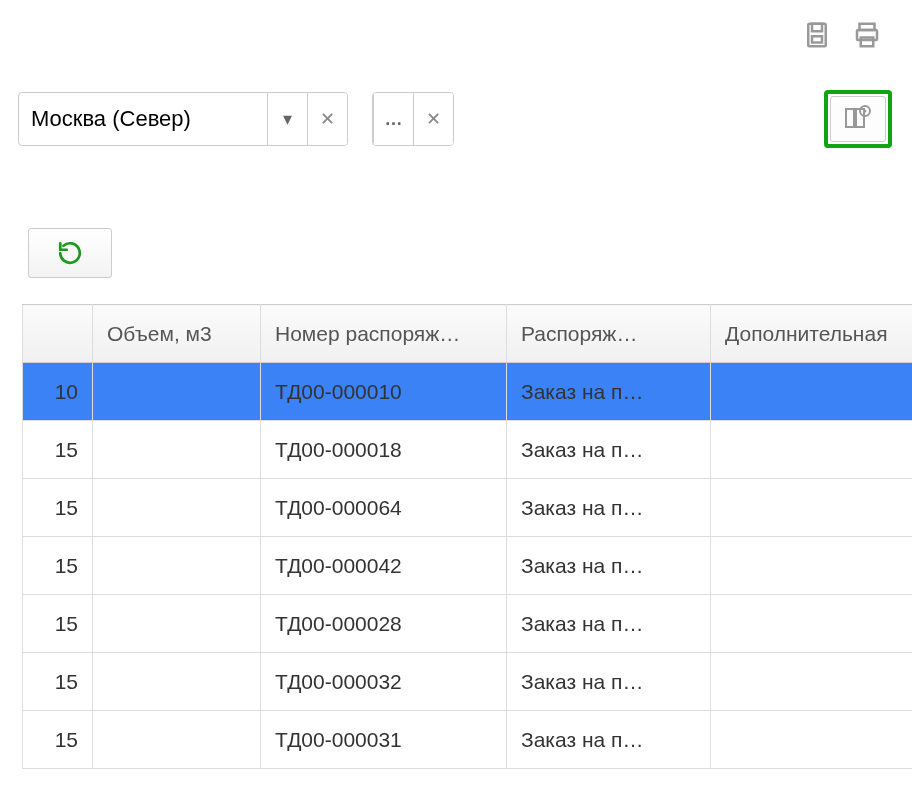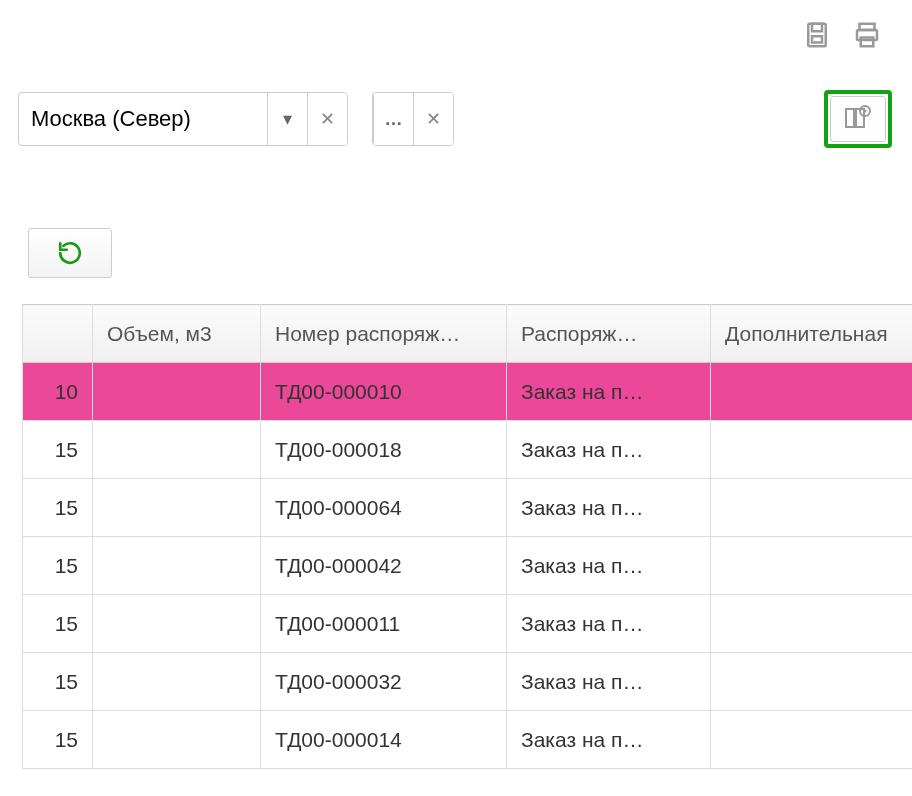--- a/index.html
+++ b/index.html
@@ -107,21 +107,21 @@
   th {
     background: linear-gradient(#fbfbfb, #f0f0f0);
     font-weight: normal;
     color: #555;
     font-size: 21px;
     border-top: 1px solid #ccc;
     border-bottom: 1px solid #ccc;
   }
   td { font-size: 21px; color: #333; }
   td.num { text-align: right; }
-  tr.selected td { background: #ec4899; }
+  tr.selected td { background: #3b82f6; }
   .col-num { width: 70px; }
   .col-vol { width: 168px; }
   .col-ord { width: 246px; }
   .col-disp { width: 204px; }
   .col-extra { width: 224px; }
 </style>
 </head>
 <body>
 
 <div class="top-icons">
@@ -231,33 +231,33 @@
         <tr>
           <td class="num">15</td>
           <td></td>
           <td>ТД00-000042</td>
           <td>Заказ на п…</td>
           <td></td>
         </tr>
         <tr>
           <td class="num">15</td>
           <td></td>
-          <td>ТД00-000011</td>
+          <td>ТД00-000028</td>
           <td>Заказ на п…</td>
           <td></td>
         </tr>
         <tr>
           <td class="num">15</td>
           <td></td>
           <td>ТД00-000032</td>
           <td>Заказ на п…</td>
           <td></td>
         </tr>
         <tr>
           <td class="num">15</td>
           <td></td>
-          <td>ТД00-000014</td>
+          <td>ТД00-000031</td>
           <td>Заказ на п…</td>
           <td></td>
         </tr>
       </tbody>
   </table>
 </div>
 
 </body></html>

